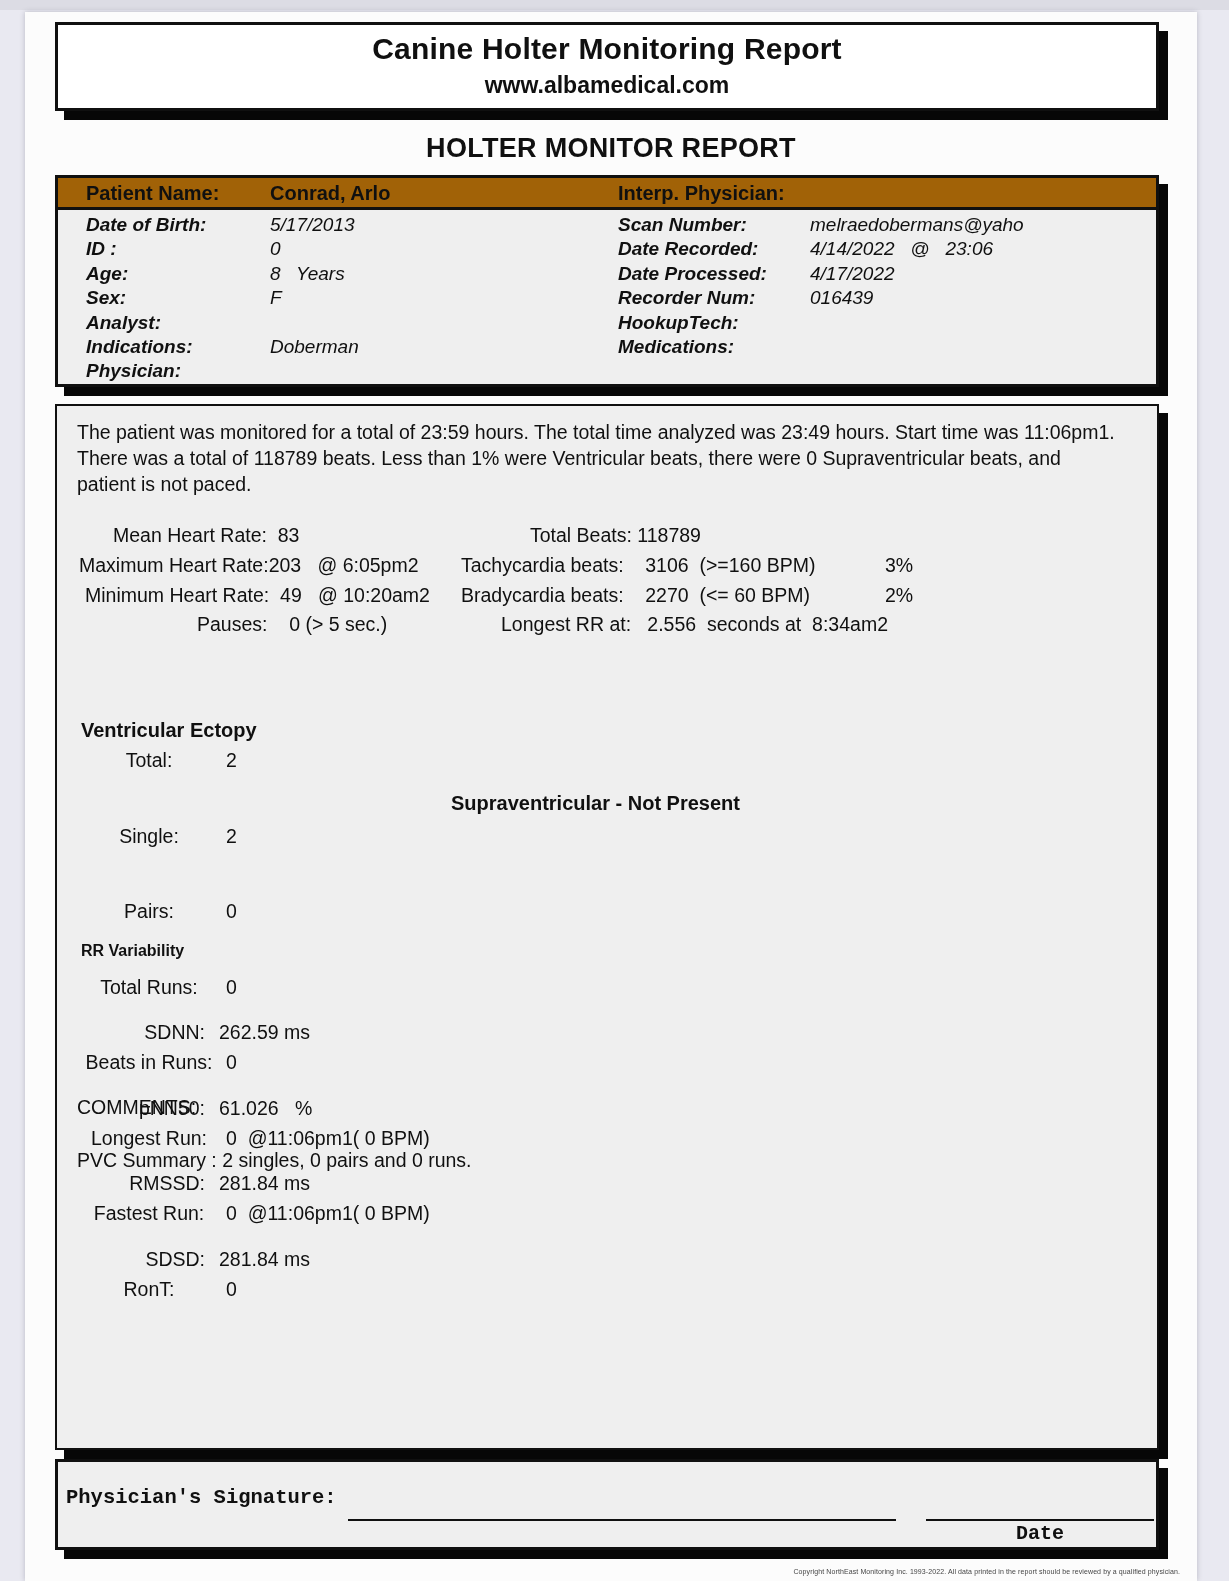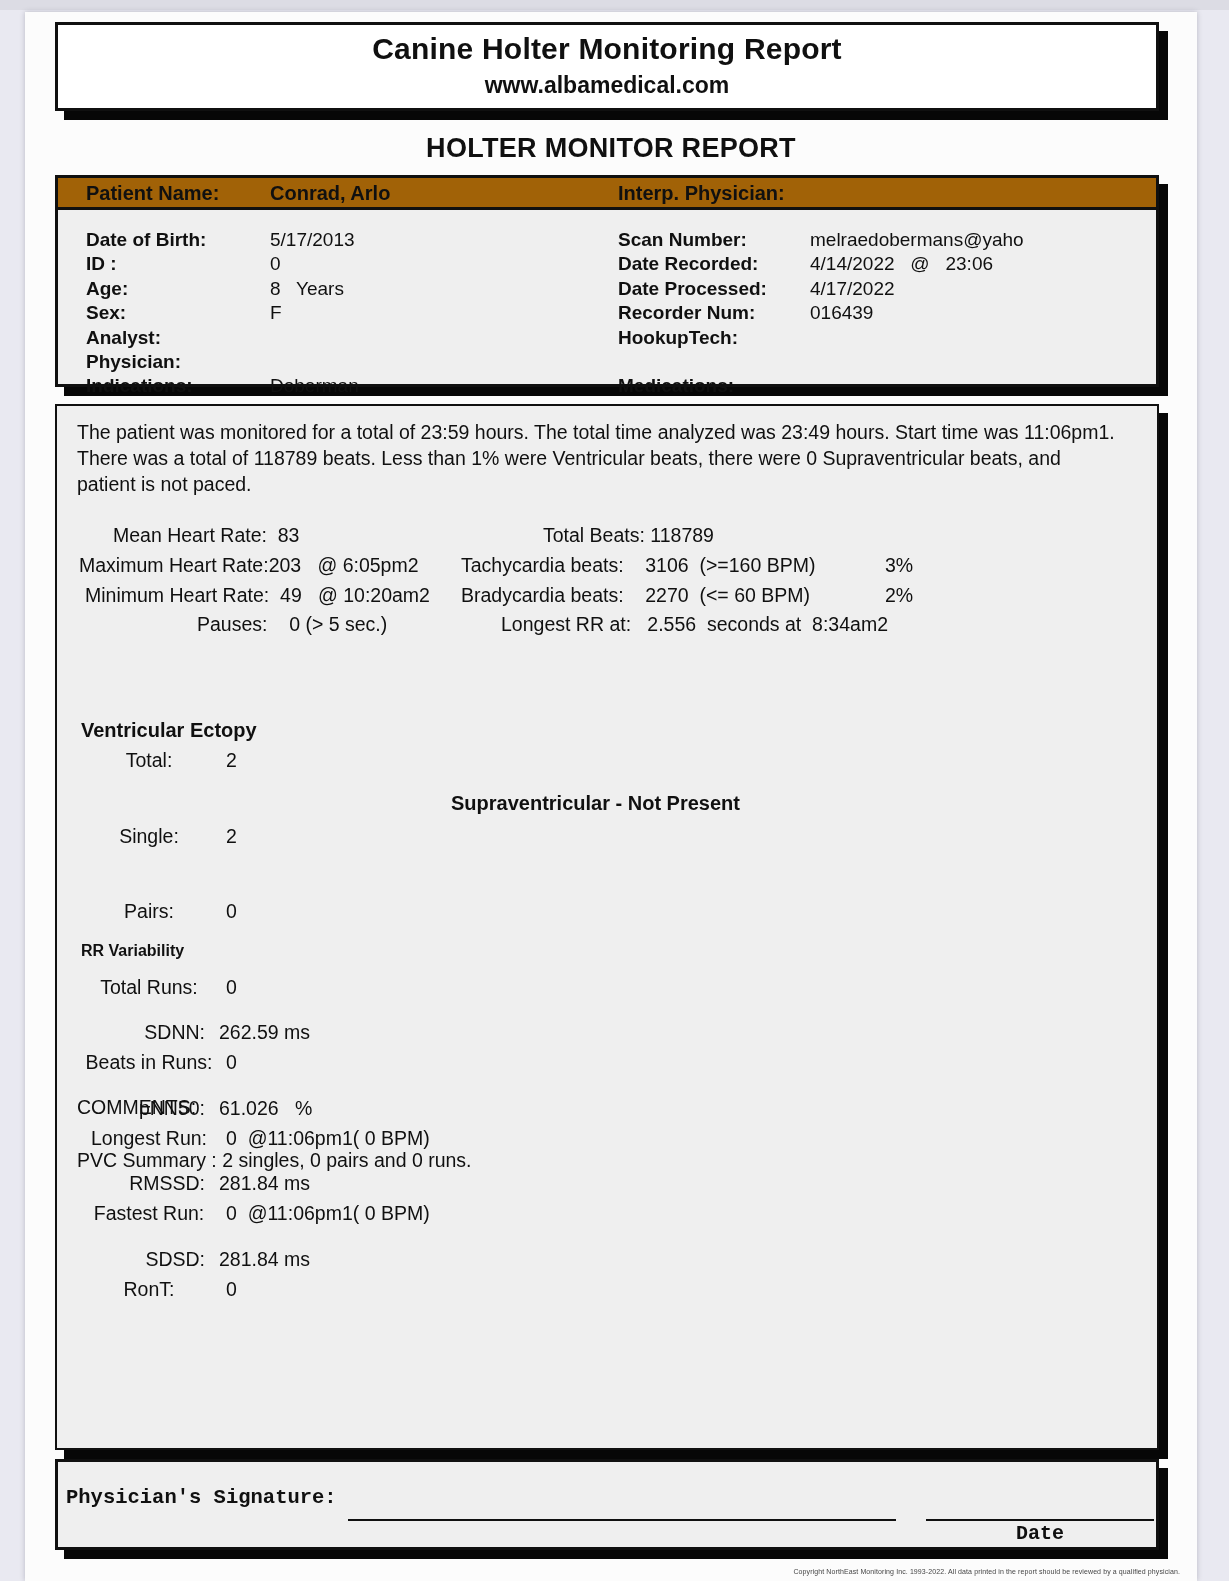--- a/index.html
+++ b/index.html
@@ -21,21 +21,21 @@
     box-shadow:9px 9px 0 0 var(--shadow,#070707);
   }
   
   #header-box { left:30px; top:10px; width:1104px; height:89px; background:#ffffff; text-align:center; padding-top:7px; }
   #header-box .title { font-size:30px; font-weight:bold; letter-spacing:.2px; }
   #header-box .url { font-size:23px; font-weight:bold; margin-top:6px; }
   #report-title { position:absolute; top:121px; left:0; width:100%; text-align:center; font-size:27px; font-weight:bold; letter-spacing:.3px; }
   
   #patient-box { left:30px; top:163px; width:1104px; height:212px; background:var(--panel,#efefef); font-size:19px; }
   .pt-head { position:relative; height:32px; line-height:30px; border-bottom:3px solid var(--ink,#111); background:#a16207; font-weight:bold; font-size:20px; }
-  .pt-rows { padding-top:18px; }
+  .pt-rows { padding-top:3px;font-style:italic; }
   .prow { position:relative; height:24.4px; line-height:24.4px; }
   .cell { position:absolute; white-space:pre; }
   .c1 { left:28px; } .c2 { left:212px; } .c3 { left:560px; } .c4 { left:752px; }
   .lbl { font-weight:bold; }
   
   #main-box { left:30px; top:392px; width:1104px; height:1046px; background:var(--panel,#efefef); border-width:2px; font-size:19.5px; }
   .abs { position:absolute; white-space:pre; }
   .b { font-weight:bold; }
   .para { left:20px; top:13px; width:1072px; white-space:pre-line; line-height:26px; }
   #ve-list { left:24px; top:294px; }
@@ -100,41 +100,41 @@
         <span class="cell c3 lbl">Recorder Num:</span>
         <span class="cell c4">016439</span>
       </div>
       <div class="prow">
         <span class="cell c1 lbl">Analyst:</span>
         <span class="cell c2"></span>
         <span class="cell c3 lbl">HookupTech:</span>
         <span class="cell c4"></span>
       </div>
       <div class="prow">
+        <span class="cell c1 lbl">Indications:</span>
+        <span class="cell c2">Doberman</span>
+        <span class="cell c3 lbl">Medications:</span>
+        <span class="cell c4"></span>
+      </div>
+      <div class="prow">
         <span class="cell c1 lbl">Physician:</span>
         <span class="cell c2"></span>
         <span class="cell c3 lbl"></span>
-        <span class="cell c4"></span>
-      </div>
-      <div class="prow">
-        <span class="cell c1 lbl">Indications:</span>
-        <span class="cell c2">Doberman</span>
-        <span class="cell c3 lbl">Medications:</span>
         <span class="cell c4"></span>
       </div>
     </div>
   </div>
 
   <div id="main-box" class="box">
     <div class="abs para">The patient was monitored for a total of 23:59 hours. The total time analyzed was 23:49 hours. Start time was 11:06pm1.
 There was a total of 118789 beats. Less than 1% were Ventricular beats, there were 0 Supraventricular beats, and
 patient is not paced.</div>
 
     <span class="abs" style="left:56px;  top:118px;">Mean Heart Rate:  83</span>
-    <span class="abs" style="left:486px; top:118px;">Total Beats: 118789</span>
+    <span class="abs" style="left:473px; top:118px;">Total Beats: 118789</span>
     <span class="abs" style="left:22px;  top:148px;">Maximum Heart Rate:203   @ 6:05pm2</span>
     <span class="abs" style="left:404px; top:148px;">Tachycardia beats:    3106  (&gt;=160 BPM)</span>
     <span class="abs" style="left:828px; top:148px;">3%</span>
     <span class="abs" style="left:28px;  top:178px;">Minimum Heart Rate:  49   @ 10:20am2</span>
     <span class="abs" style="left:404px; top:178px;">Bradycardia beats:    2270  (&lt;= 60 BPM)</span>
     <span class="abs" style="left:828px; top:178px;">2%</span>
     <span class="abs" style="left:140px; top:207px;">Pauses:    0 (&gt; 5 sec.)</span>
     <span class="abs" style="left:444px; top:207px;">Longest RR at:   2.556  seconds at  8:34am2</span>
 
     <span class="abs b" style="left:24px; top:265px; font-size:20px;margin-top:48px;">Ventricular Ectopy</span>

